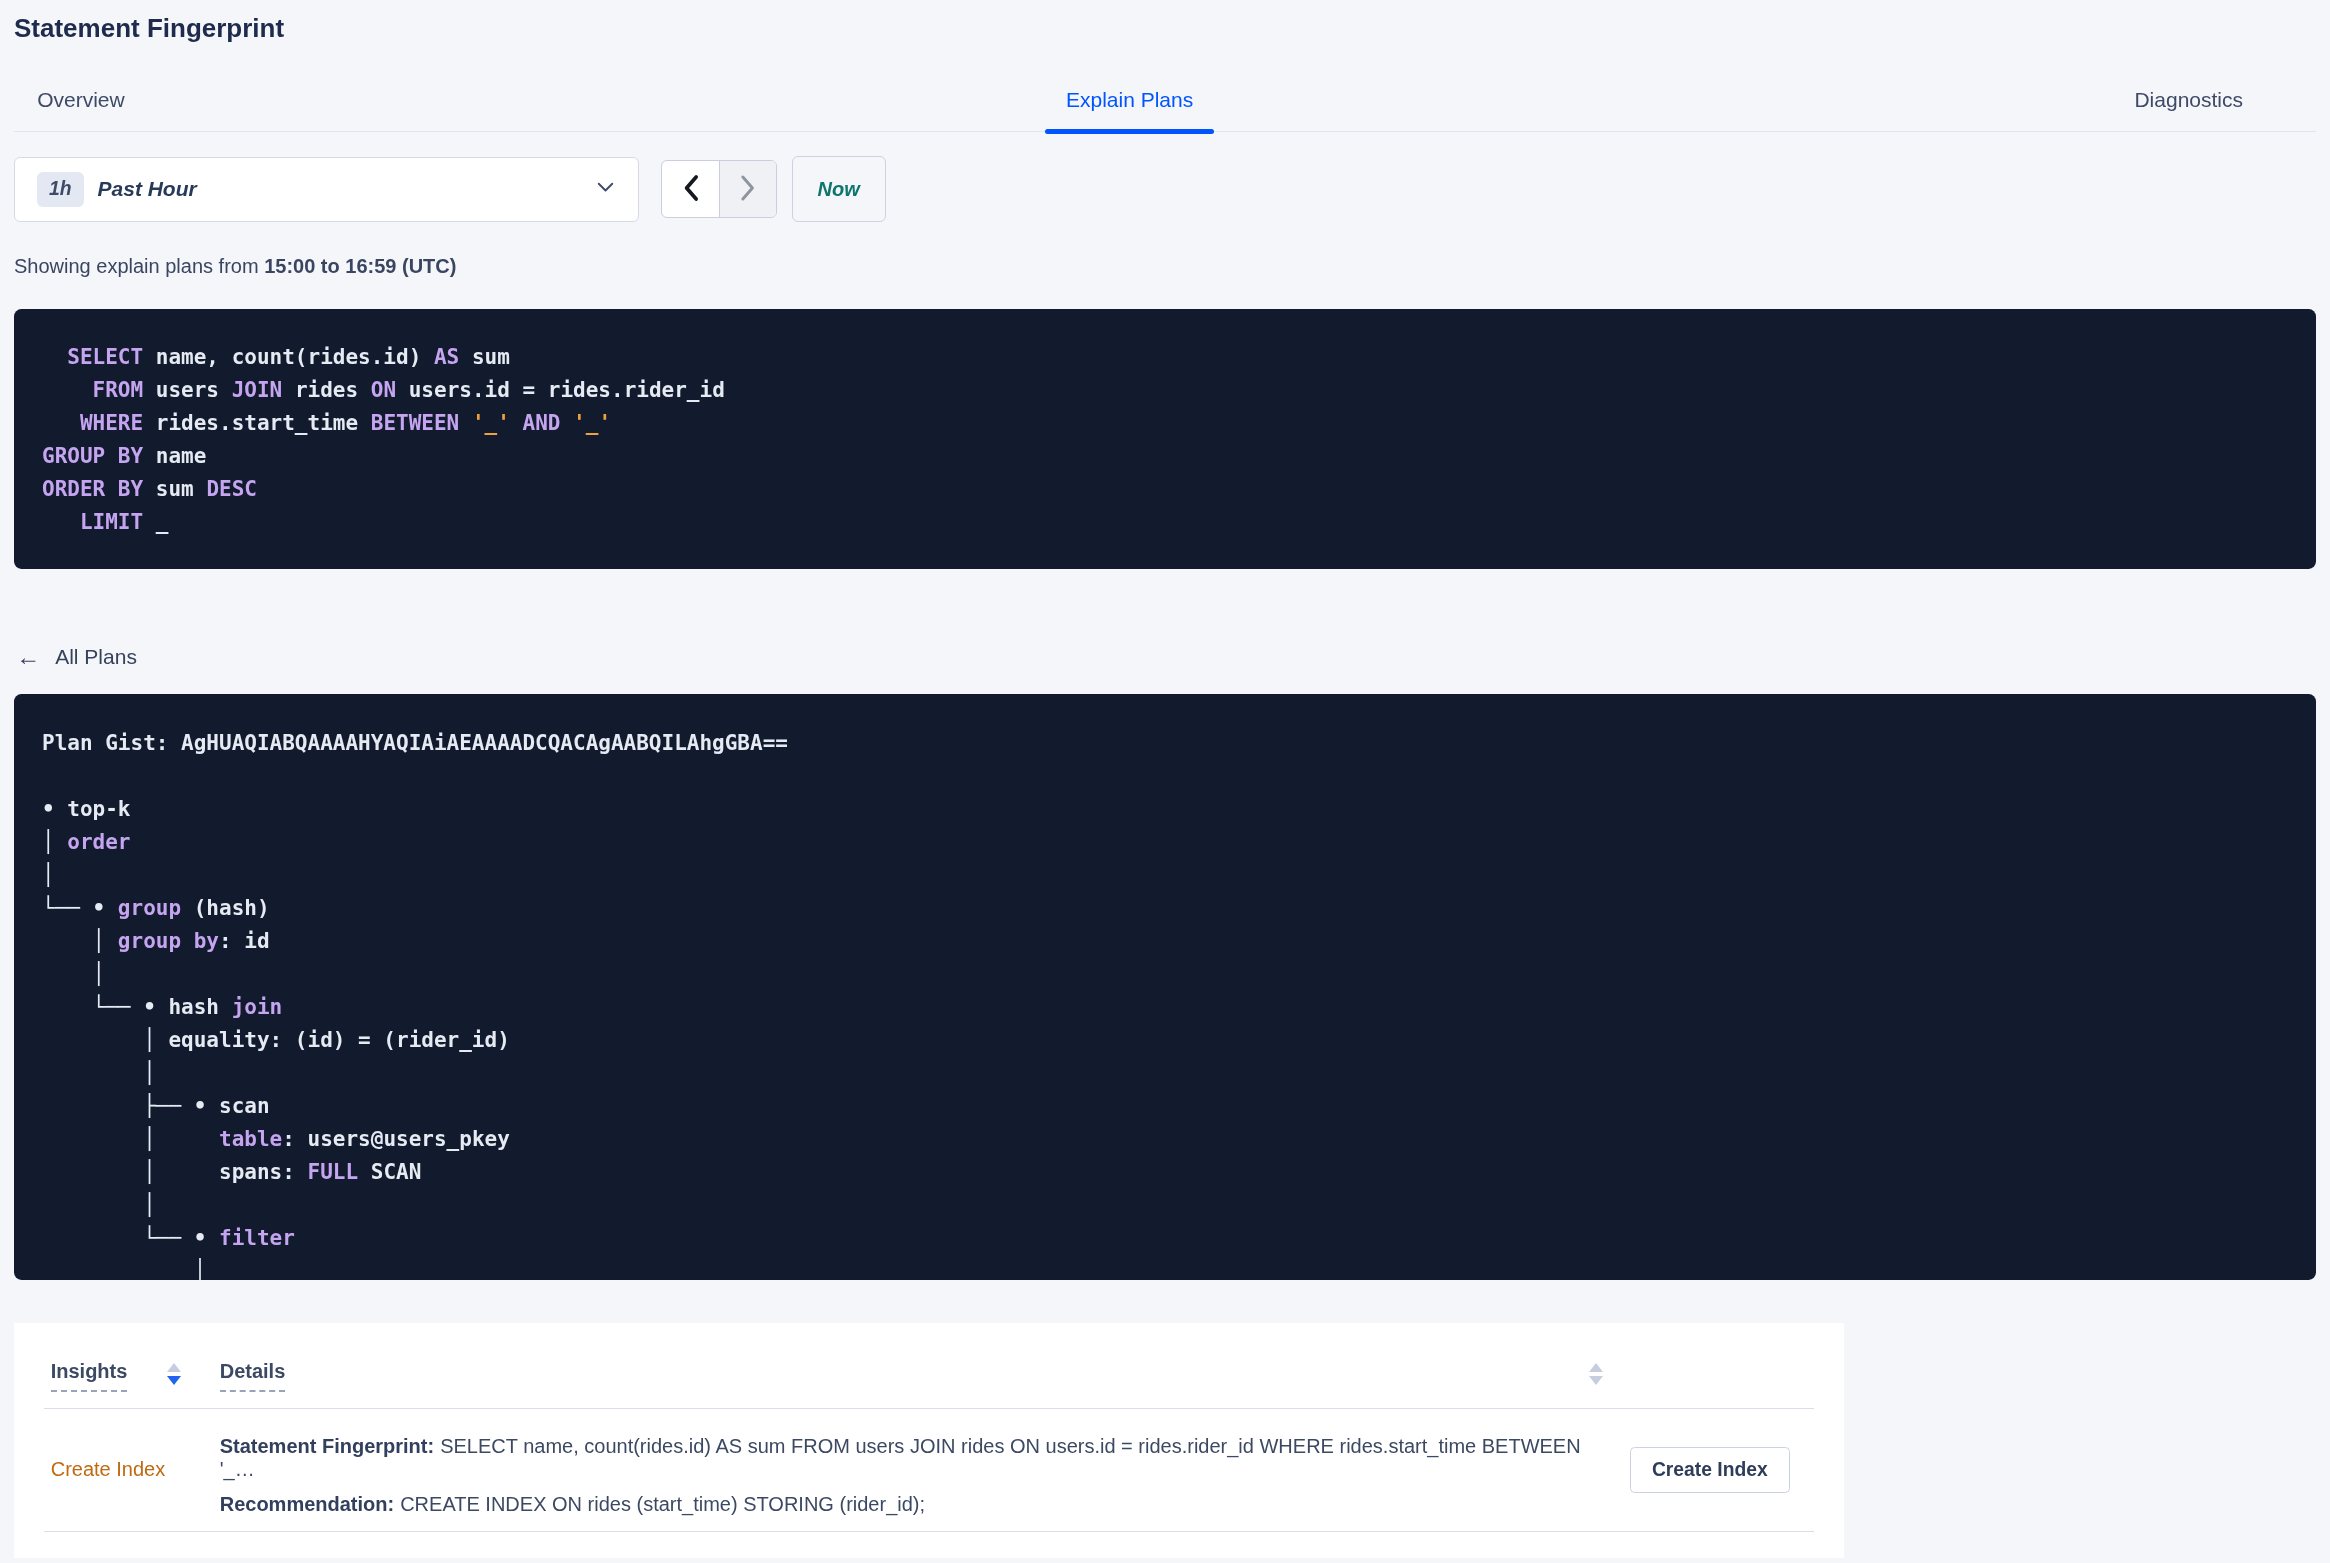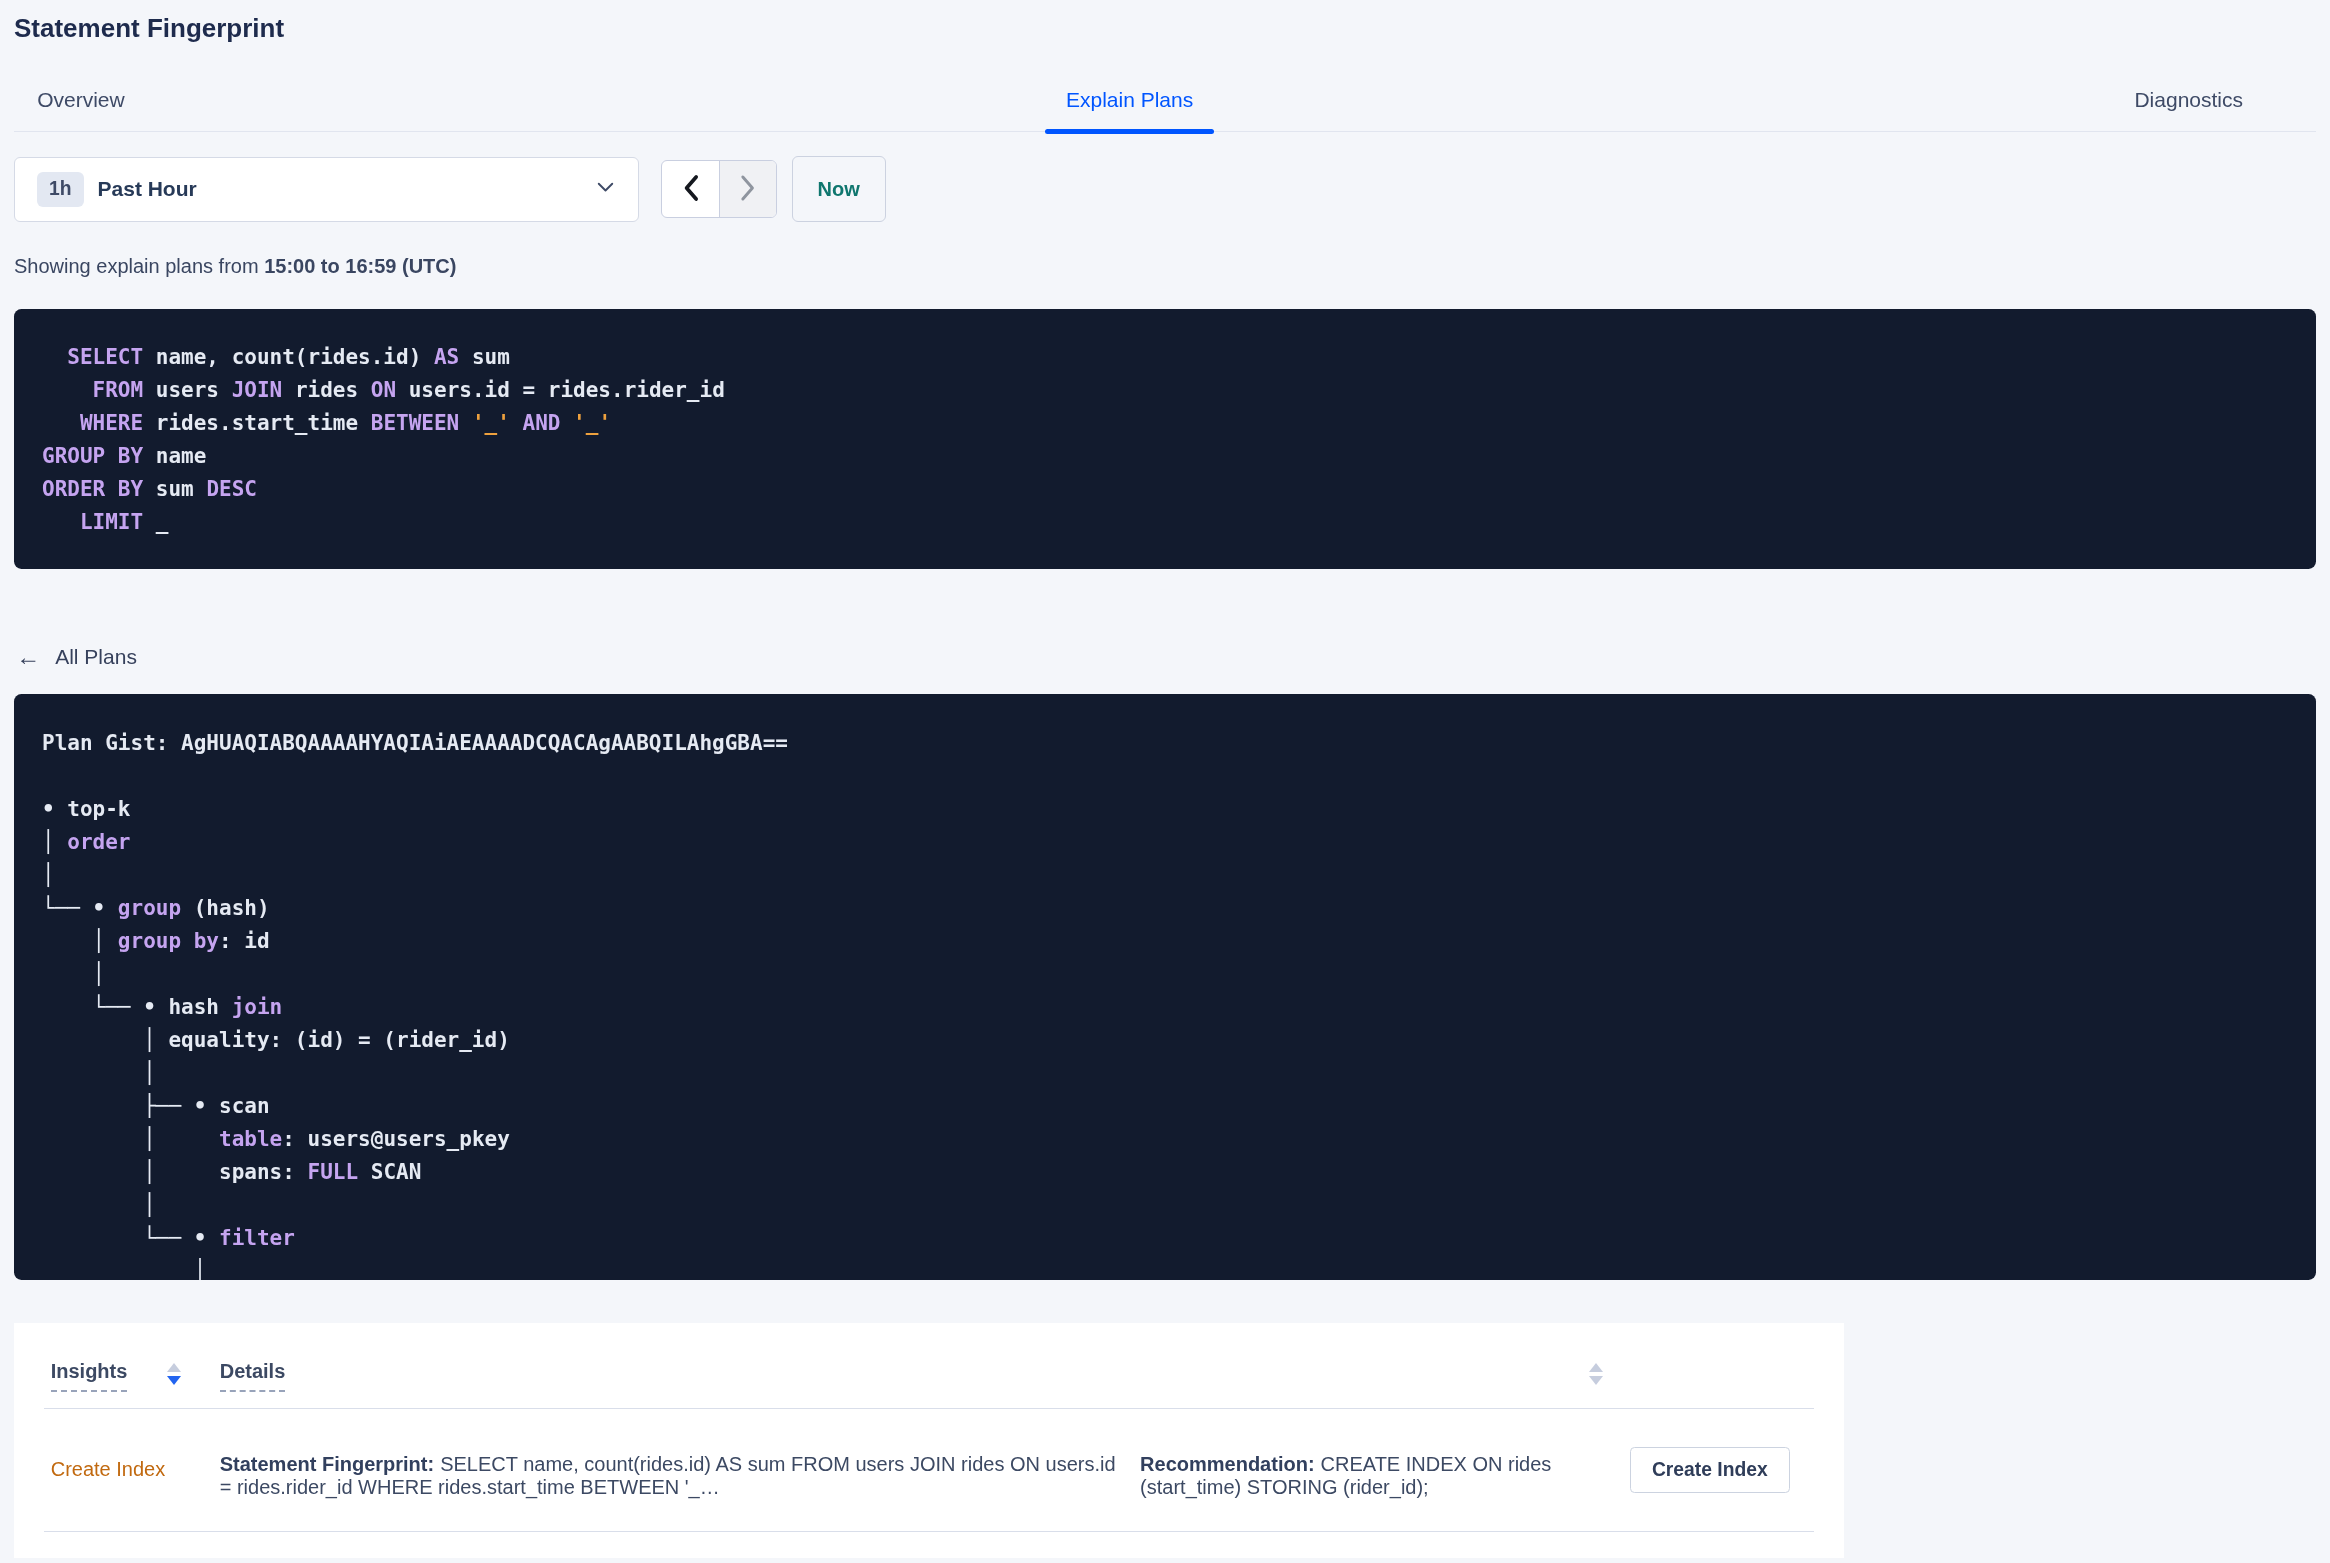--- a/index.html
+++ b/index.html
@@ -30,21 +30,21 @@
     padding:0 21px 19.3px 21px; margin-right:52px;
     position:relative; cursor:pointer; white-space:nowrap;
   }
   .tab.active { color:#0055ff; }
   .tab.active::after {
     content:""; position:absolute; left:0; right:0; bottom:-3px;
     height:5.2px; background:#0055ff; border-radius:3px;
   }
 
   
-  .toolbar { display:flex; margin-top:24.5px; height:65px; gap:22px; align-items:center; }
+  .toolbar { display:flex; margin-top:24.5px; height:65px; gap:22px; align-items:center;font-style:italic; }
   .select {
     width:625px; height:65px;
     background:#fff; border:1.1px solid #d5dae6; border-radius:6px;
     display:flex; align-items:center; padding:0 22px; cursor:pointer;
   }
   .badge {
     background:#e3e8f2; border-radius:6px; padding:6.7px 12px;
     font-weight:bold; font-size:19.3px; color:#3e4a66;
   }
   .select-label { margin-left:14px; font-size:21px; font-weight:600; color:#273a58; flex:1; }
@@ -110,21 +110,21 @@
   .carets { display:inline-flex; flex-direction:column; gap:4.5px; margin-left:40px; margin-top:3px; cursor:pointer; }
   .caret-up    { width:0; height:0; border-left:7.4px solid transparent; border-right:7.4px solid transparent; border-bottom:9px solid #c6cdde; }
   .caret-down  { width:0; height:0; border-left:7.4px solid transparent; border-right:7.4px solid transparent; border-top:9px solid #c6cdde; }
   .caret-down.active { border-top-color:#2264f0; }
 
   .trow {
     display:flex; align-items:center; min-height:123px;
     border-bottom:1.5px solid #d9deea; padding:0 6.7px;
   }
   .cell-insight { width:169px; font-size:20px; color:#c1690f; cursor:pointer; }
-  .cell-details { flex:1; display:flex; flex-direction:row; gap:12px; font-size:20px; color:#3c4963; padding-right:15px;margin-top:12px; }
+  .cell-details { flex:1; display:flex; flex-direction:column; gap:12px; font-size:20px; color:#3c4963; padding-right:15px;margin-top:12px; }
   .cell-details b { color:#32405e; margin-right:6px; }
   .cell-action { width:195px; display:flex; justify-content:center; }
   .action-btn {
     padding:11px 21px; background:#fff; border:1.1px solid #ccd3e0; border-radius:4.5px;
     font-size:19.3px; font-weight:bold; color:#2f3d59; cursor:pointer;
     font-family:"Liberation Sans", sans-serif;
   }
 </style>
 </head>
 <body>

